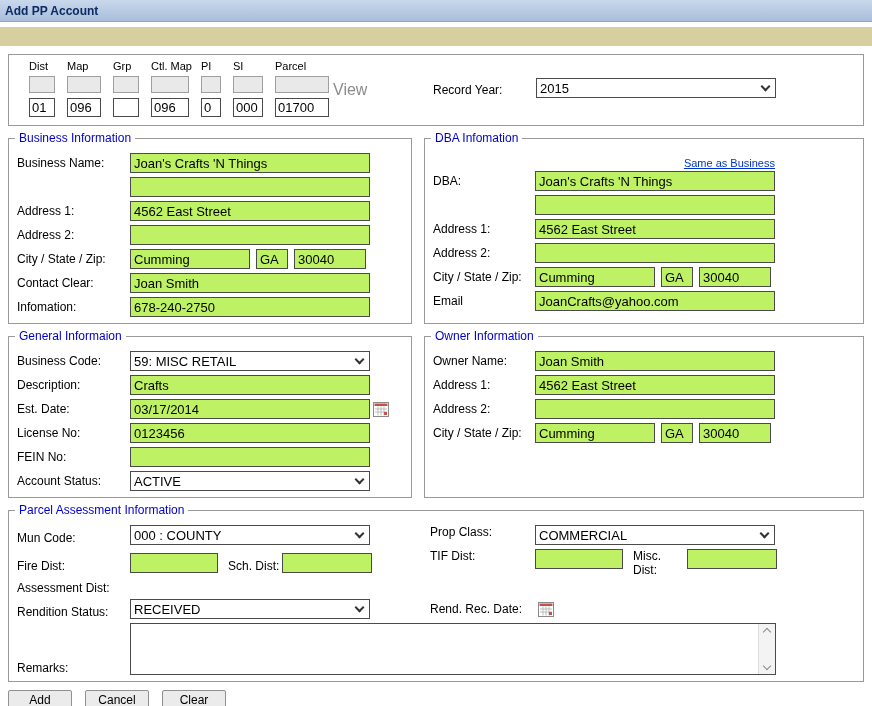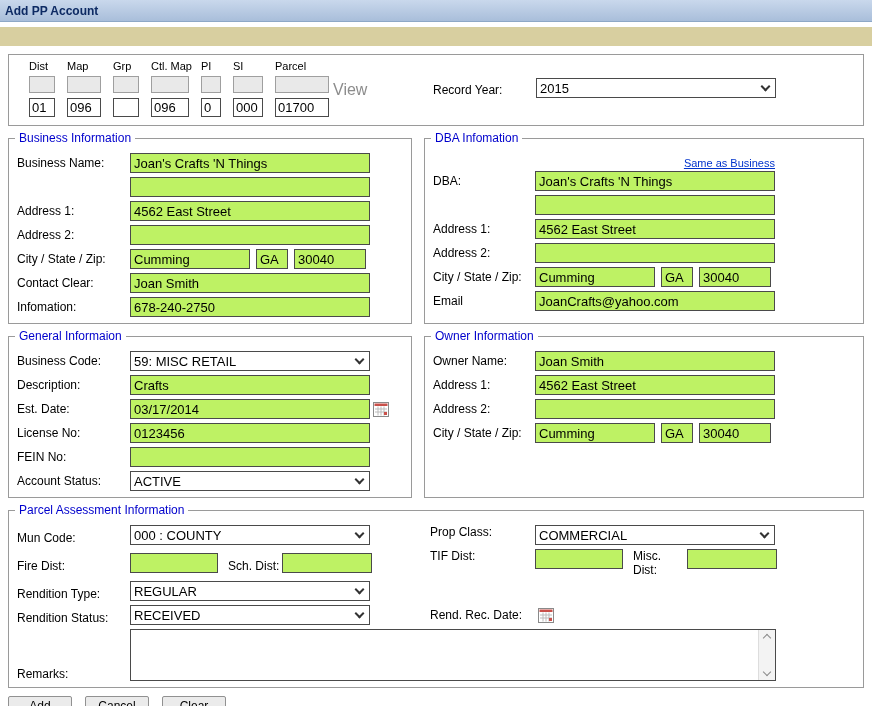--- a/index.html
+++ b/index.html
@@ -294,25 +294,21 @@
           <div class="a-right">
             <label class="ar">TIF Dist:</label>
             <input class="tb w88" value="" style="">
             <label class="mid">Misc. Dist:</label>
             <input class="tb w90" value="" style="">
           </div>
         </div>
 
         <div class="frow">
           <div class="a-left">
-            <label class="al">Rendition Type:</label>
-            <div class="dropdown">
-              <span>REGULAR</span>
-              <span class="chev"></span>
-            </div>
+            <label class="al">Assessment Dist:</label>
           </div>
         </div>
 
         <div class="frow">
           <div class="a-left">
             <label class="al">Rendition Status:</label>
             <div class="dropdown">
               <span>RECEIVED</span>
               <span class="chev"></span>
             </div>

